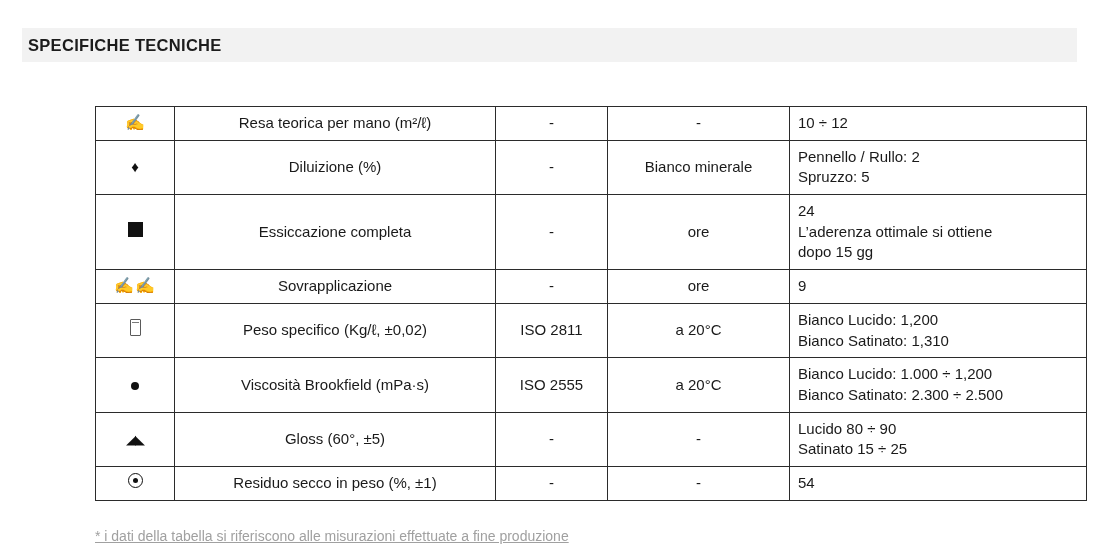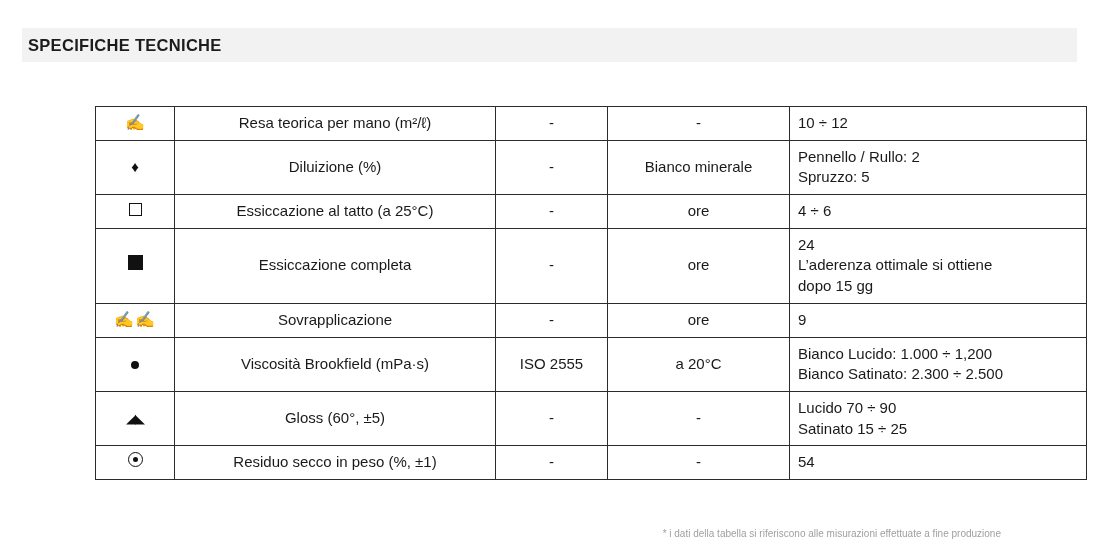--- a/index.html
+++ b/index.html
@@ -77,23 +77,24 @@
     text-align: center;
   }
   td.c-val {
     width: 280px;
   }
   .footnote {
     position: absolute;
     left: 95px;
     top: 528px;
     width: 906px;
-    text-align: right;
-    font-size: 10px;
+    text-align: left;
+    font-size: 14px;
     color: #a0a0a0;
+    text-decoration: underline;
   }
   
   .ico {
     display: inline-block;
     line-height: 1;
     font-size: 17px;
     color: #111;
   }
   .ico-hand { font-size: 16px; }
   .ico-hands { font-size: 16px; letter-spacing: 1px; }
@@ -193,29 +194,20 @@
           </td>
           <td class="c-label">Diluizione (%)</td>
           <td class="c-norm">-</td>
           <td class="c-cond">Bianco minerale</td>
           <td class="c-val">
             <span class="linebreak">Pennello / Rullo: 2</span>
             <span class="linebreak">Spruzzo: 5</span>
           </td>
         </tr>
 
-        <tr>
-          <td class="c-icon">
-            <span class="sq-open"></span>
-          </td>
-          <td class="c-label">Essiccazione al tatto (a 25°C)</td>
-          <td class="c-norm">-</td>
-          <td class="c-cond">ore</td>
-          <td class="c-val">4 ÷ 6</td>
-        </tr>
 
         <tr>
           <td class="c-icon">
             <span class="sq-fill"></span>
           </td>
           <td class="c-label">Essiccazione completa</td>
           <td class="c-norm">-</td>
           <td class="c-cond">ore</td>
           <td class="c-val">
             <span class="linebreak">24</span>
@@ -227,20 +219,32 @@
         <tr>
           <td class="c-icon">
             <span class="ico ico-hands">✍✍</span>
           </td>
           <td class="c-label">Sovrapplicazione</td>
           <td class="c-norm">-</td>
           <td class="c-cond">ore</td>
           <td class="c-val">9</td>
         </tr>
 
+        <tr>
+          <td class="c-icon">
+            <span class="can"></span>
+          </td>
+          <td class="c-label">Peso specifico (Kg/ℓ, ±0,02)</td>
+          <td class="c-norm">ISO 2811</td>
+          <td class="c-cond">a 20°C</td>
+          <td class="c-val">
+            <span class="linebreak">Bianco Lucido: 1,200</span>
+            <span class="linebreak">Bianco Satinato: 1,310</span>
+          </td>
+        </tr>
 
         <tr>
           <td class="c-icon">
             <span class="dot-small"></span>
           </td>
           <td class="c-label">Viscosità Brookfield (mPa·s)</td>
           <td class="c-norm">ISO 2555</td>
           <td class="c-cond">a 20°C</td>
           <td class="c-val">
             <span class="linebreak">Bianco Lucido: 1.000 ÷ 1,200</span>
@@ -249,21 +253,21 @@
         </tr>
 
         <tr>
           <td class="c-icon">
             <span class="gloss">◢◣</span>
           </td>
           <td class="c-label">Gloss (60°, ±5)</td>
           <td class="c-norm">-</td>
           <td class="c-cond">-</td>
           <td class="c-val">
-            <span class="linebreak">Lucido   70 ÷ 90</span>
+            <span class="linebreak">Lucido   80 ÷ 90</span>
             <span class="linebreak">Satinato   15 ÷ 25</span>
           </td>
         </tr>
 
         <tr>
           <td class="c-icon">
             <span class="circ-dot"></span>
           </td>
           <td class="c-label">Residuo secco in peso (%, ±1)</td>
           <td class="c-norm">-</td>

